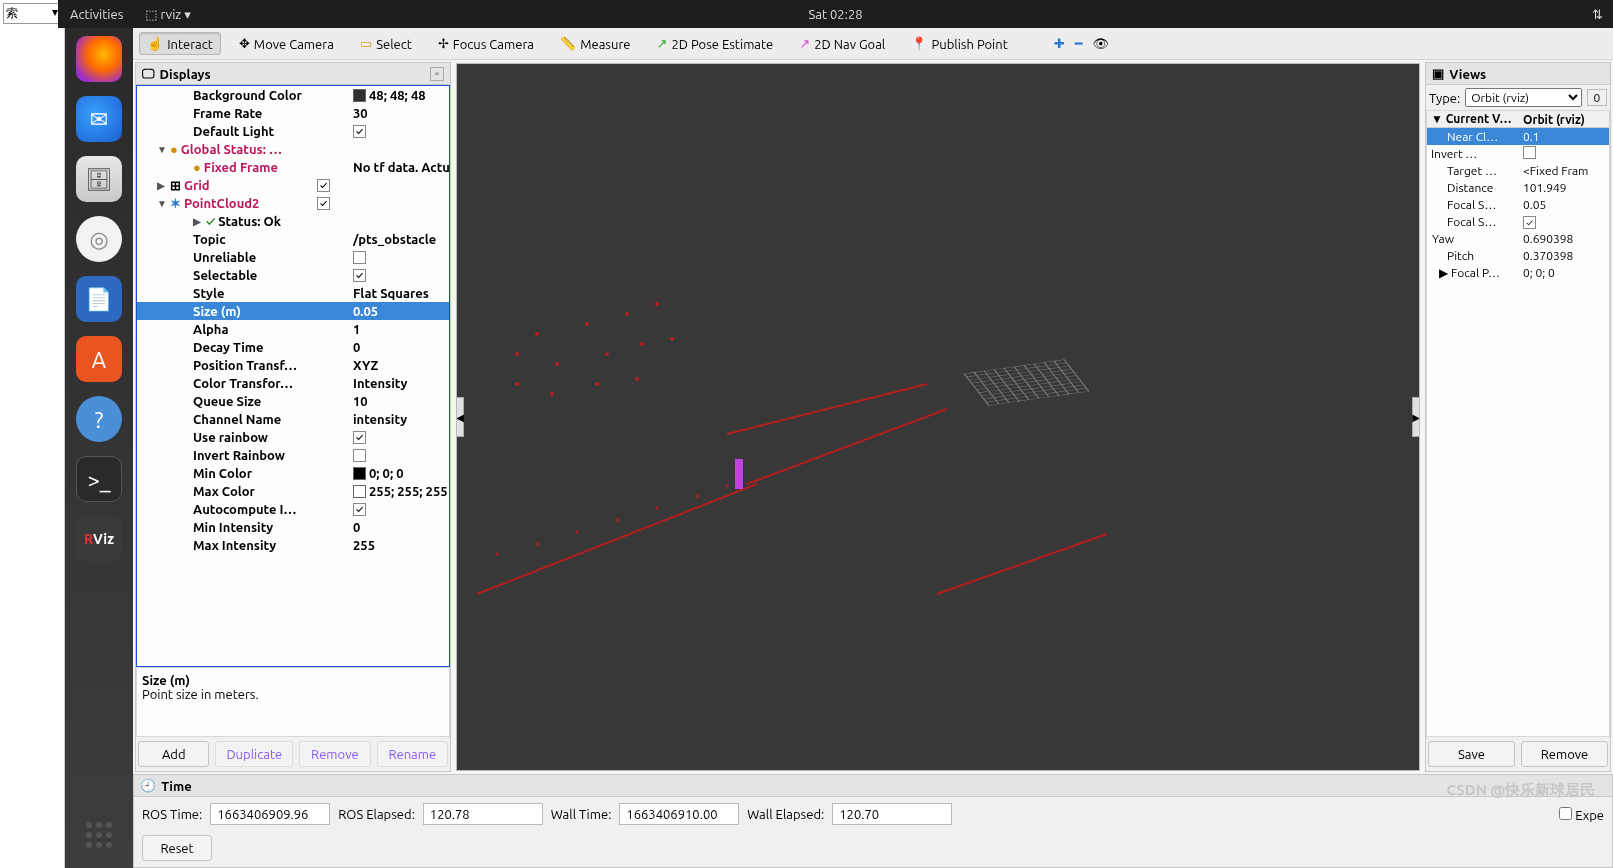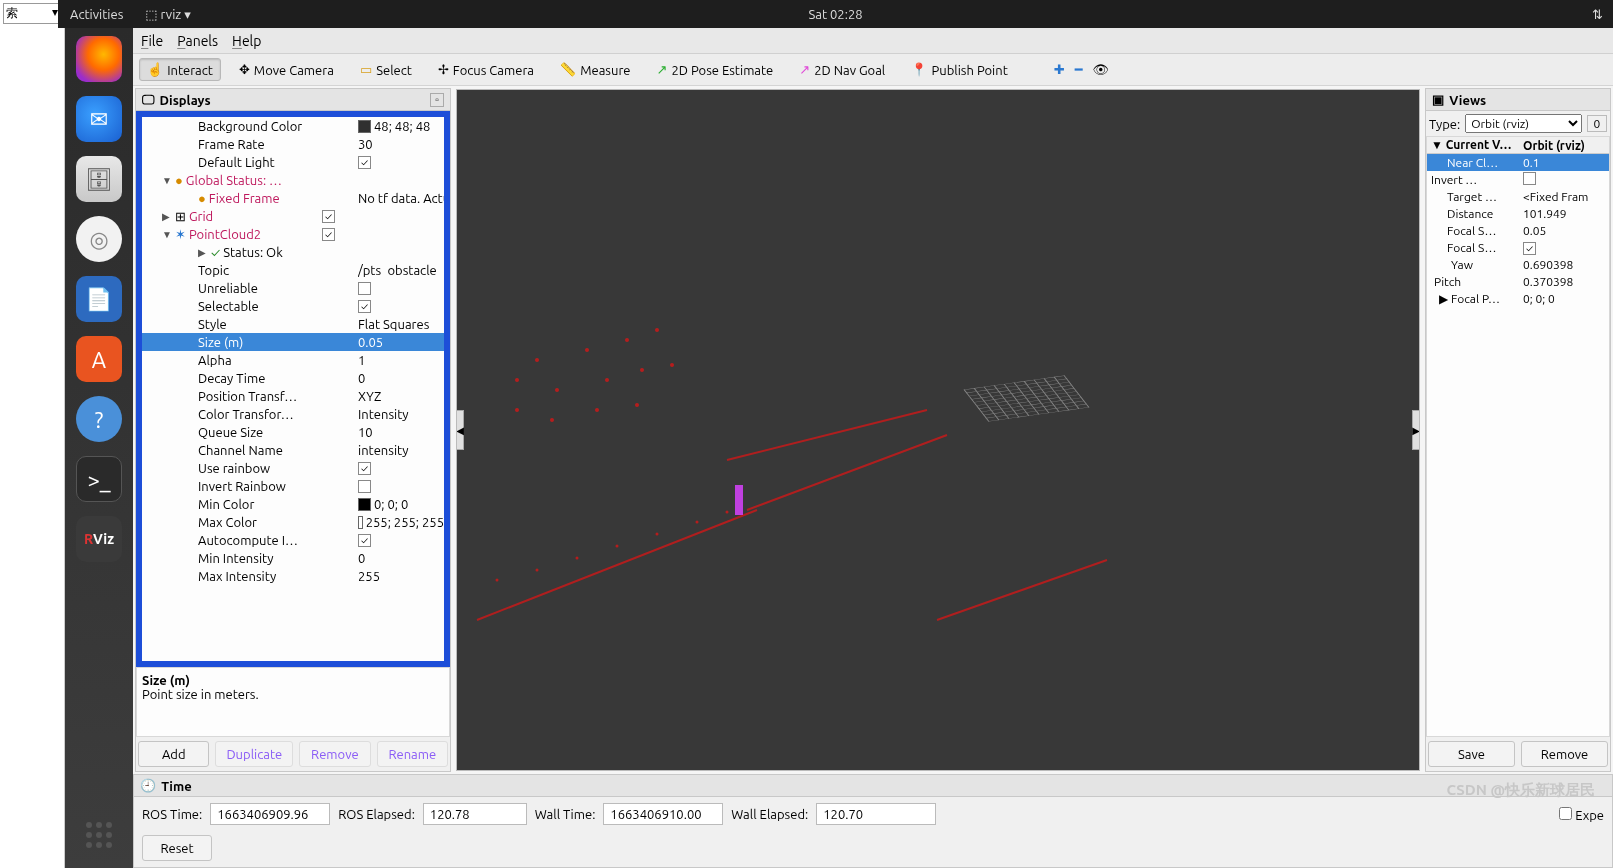--- a/index.html
+++ b/index.html
@@ -44,21 +44,21 @@
 .toolbar .tbtn.active { background: #dcdcdc; border: 1px solid #b8b8b8; box-shadow: inset 0 1px 2px rgba(0,0,0,0.15);}
 
 
 .body { flex: 1; display: flex; min-height: 0;}
 .panel { background: #f0f0f0; border: 1px solid #c8c8c8; display: flex; flex-direction: column; }
 .panel-hdr { height: 22px; background: #e4e4e4; border-bottom: 1px solid #c8c8c8; display: flex; align-items: center; padding: 0 6px; font-size: 13px; font-weight: bold; gap:5px;}
 .panel-hdr .x { margin-left: auto; border:1px solid #aaa; width:14px; height:14px; font-size:10px; display:flex; align-items:center; justify-content:center; cursor:pointer;}
 
 .left-col { width: 320px; display:flex; flex-direction:column; gap:4px; padding:2px;}
 .displays { flex:1; min-height:0; display:flex; flex-direction:column;}
-.tree { flex:1; overflow:auto; background:#fdfdfd; border:6px solid #1d4ed8; font-size:13px;}
+.tree { flex:1; overflow:auto; background:#fdfdfd; border:1px solid #1d4ed8; font-size:13px;font-weight:bold;}
 .row { display:flex; align-items:center; height:18px; padding-left:4px;}
 .row .lbl { flex:0 0 160px; overflow:hidden; white-space:nowrap; text-overflow:ellipsis; display:flex; align-items:center; gap:3px;}
 .row .val { flex:1; overflow:hidden; white-space:nowrap; text-overflow:ellipsis; display:flex; align-items:center; gap:3px;}
 .row.sel { background:#3a87d8; color:#fff;}
 .chk { width:13px; height:13px; border:1px solid #888; display:inline-flex; align-items:center; justify-content:center; font-size:10px; background:#fff; color:#000;}
 .swatch { width:13px; height:13px; border:1px solid #666; display:inline-block;}
 .ind1 { padding-left: 20px !important;}
 .ind3 { padding-left: 56px !important;}
 .tri { font-size:10px; color:#555; width:10px; display:inline-block;}
 .linkish { color:#be185d;text-align:center;}
@@ -137,25 +137,20 @@
       <div></div>
       <div></div>
       <div></div>
       <div></div>
       <div></div>
       <div></div>
     </div>
 </div>
 
 <div class="win">
-  <div class="menubar">
-    <span><span class="u">F</span>ile</span>
-    <span><span class="u">P</span>anels</span>
-    <span><span class="u">H</span>elp</span>
-  </div>
   <div class="toolbar">
     <div class="tbtn active">
         <span>☝</span>
         <span>Interact</span>
       </div>
     <div class="tbtn">
         <span>✥</span>
         <span>Move Camera</span>
       </div>
     <div class="tbtn">
@@ -558,25 +553,25 @@
             </div>
           <div class="vrow">
               <span class="c1" style="padding-left:20px">Focal S…</span>
               <span class="c2">0.05</span>
             </div>
           <div class="vrow">
               <span class="c1" style="padding-left:20px">Focal S…</span>
               <span class="c2"><span class="chk">✓</span></span>
             </div>
           <div class="vrow">
-              <span class="c1" style="padding-left:24px">Yaw</span>
+              <span class="c1" style="padding-left:5px">Yaw</span>
               <span class="c2">0.690398</span>
             </div>
           <div class="vrow">
-              <span class="c1" style="padding-left:7px">Pitch</span>
+              <span class="c1" style="padding-left:20px">Pitch</span>
               <span class="c2">0.370398</span>
             </div>
           <div class="vrow">
               <span class="c1" style="padding-left:12px">▶ <span>Focal P…</span></span>
               <span class="c2">0; 0; 0</span>
             </div>
         </div>
         <div class="btnrow">
           <div class="btn">Save</div>
           <div class="btn">Remove</div>
@@ -587,21 +582,21 @@
 
   <div class="panel timepanel">
     <div class="panel-hdr">
         <span>🕘</span>
         <span>Time</span>
       </div>
     <div class="timebody">
       <span>ROS Time:</span>
       <input type="text" style="width: 120px;" value="1663406909.96">
       <span>ROS Elapsed:</span>
-      <input type="text" style="width: 104px;" value="120.78">
+      <input type="text" style="width: 120px;" value="120.78">
       <span>Wall Time:</span>
       <input type="text" style="width: 120px;" value="1663406910.00">
       <span>Wall Elapsed:</span>
       <input type="text" style="width: 120px;" value="120.70">
       <span style="margin-left:auto"><input type="checkbox" style=""> <span>Expe</span></span>
     </div>
     <div class="btn reset">Reset</div>
   </div>
 
   <div class="watermark">CSDN @快乐新球居民</div>

